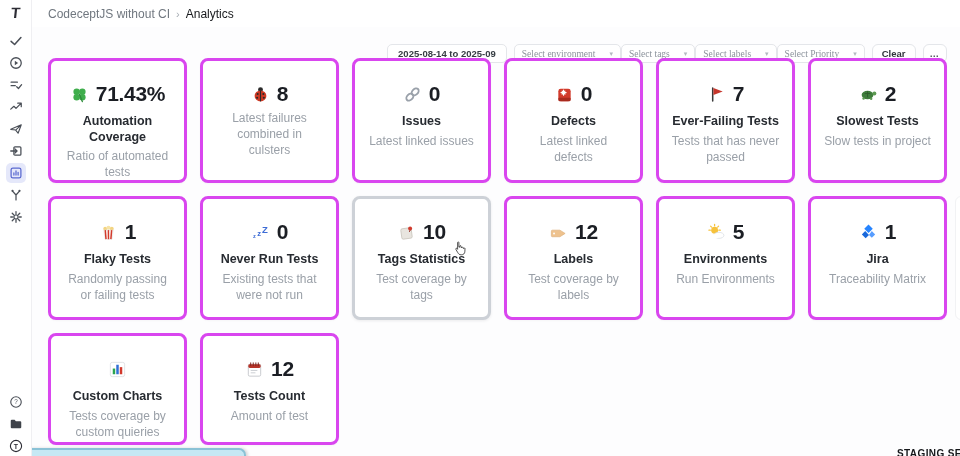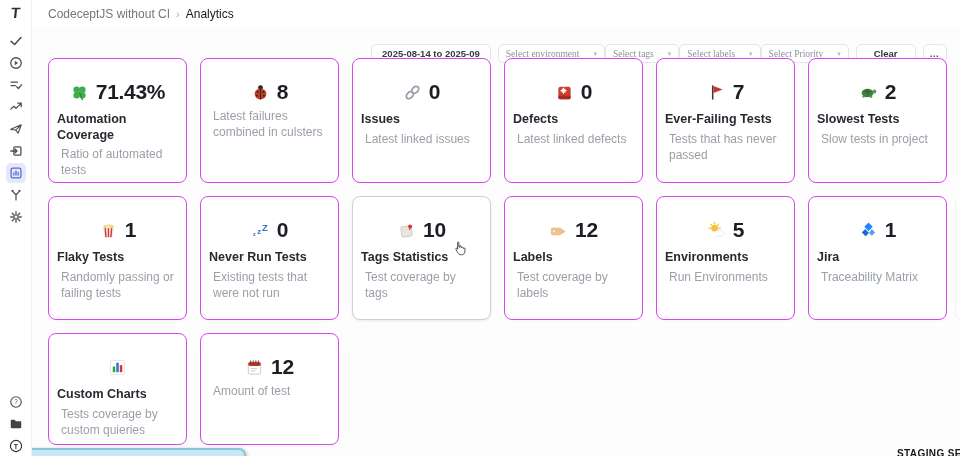--- a/index.html
+++ b/index.html
@@ -21,28 +21,28 @@
   .header { position:absolute; left:32px; top:0; width:928px; height:27px; background:#fff; }
   .breadcrumb { position:absolute; left:16px; top:0; height:27px; display:flex; align-items:center; gap:6px; font-size:12px; }
   .crumb-project { color:#70777f; cursor:pointer; }
   .crumb-sep { color:#a6acb3; font-size:11px; }
   .crumb-page { color:#17191c; font-weight:400; }
   .header-controls { position:absolute; right:13px; top:4px; height:19px; display:flex; gap:7px; align-items:flex-start;margin-top:40px; }
   .ctrl { height:19px; background:#fff; border:1px solid #e4e6ea; border-radius:5px; display:flex; align-items:center;
           font-size:9.5px; color:#8b929b; padding:0 7px; cursor:pointer; white-space:nowrap; }
   .ctrl .caret { margin-left:14px; font-size:7px; color:#b3b9c0; }
   .ctrl.date { color:#363c43; font-weight:600; padding:0 10px; }
-  .ctrl.clear { color:#2f343a; font-weight:600; border-radius:6px; padding:0 17px; }
+  .ctrl.clear { color:#2f343a; font-weight:600; border-radius:6px; padding:0 9px; }
   .ctrl.more { font-weight:700; color:#4a4f57; letter-spacing:1px; padding:0 6px; border-radius:6px; }
 
   
   .cards { position:absolute; left:48px; top:58px; width:912px; }
   .card-row { display:flex; gap:13px; margin-bottom:13px; }
-  .card { width:139px; background:#fff; border:1px solid #d946ef; border-radius:8px;
-          box-shadow:0 1px 2px rgba(20,20,40,.03); text-align:left; padding:20px 8px 0 8px; cursor:pointer; }
+  .card { width:139px; background:#fff; border:3px solid #d946ef; border-radius:8px;
+          box-shadow:0 1px 2px rgba(20,20,40,.03); text-align:center; padding:20px 8px 0 8px; cursor:pointer; }
   .row1 .card { height:125px; }
   .row2 .card { height:124px; }
   .row3 .card { height:112px; }
   .card.hovered { border-color:#cdd1d7; box-shadow:0 1px 3px rgba(20,20,40,.08); }
   .card-top { display:flex; align-items:center; justify-content:center; gap:7px; height:26px; }
   .card-icon { display:flex; align-items:center; }
   .card-icon svg { width:19px; height:19px; }
   .card-value { font-size:21px; font-weight:600; color:#1b1e24; letter-spacing:-.3px; }
   .card-title { margin-top:7px; font-size:12.5px; font-weight:700; color:#272b31; line-height:1.25; }
   .card-subtitle { margin-top:3px; font-size:12px; color:#9aa0a8; line-height:1.35; padding:0 4px; }
@@ -439,20 +439,21 @@
                   <path d="M6 3 V6"></path>
                   <path d="M8.7 3 V6"></path>
                   <path d="M11.4 3 V6"></path>
                   <path d="M14 3 V6"></path>
                 </g>
                 <path d="M6 11 H13 M6 13.5 H11" stroke="#c9ccd1" stroke-width="1"></path>
               </svg>
             </span>
       <span class="card-value">12</span>
     </div>
+    <div class="card-title">Tests Count</div>
     <div class="card-subtitle">Amount of test</div>
   </div>
 </div>
     </main>
 
   <div class="sliver-card"></div>
 
   <svg class="cursor-hand" viewBox="0 0 16 16">
     <path d="M5.6 2.6 C5.6 1.7 6.9 1.7 6.9 2.6 L6.9 7.1 L7.8 7.2 L7.8 6.2 C7.8 5.4 9 5.4 9 6.2 L9 7.4 L9.9 7.5 C9.95 6.8 11 6.8 11 7.6 L11 8.2 L11.9 8.4 C11.95 7.8 13 7.8 13 8.6 L12.9 11.2 C12.8 13.7 11.5 14.8 9.3 14.8 C7.3 14.8 6.6 14 5.6 12.3 L3.9 9.4 C3.4 8.5 4.5 7.8 5.1 8.6 L5.6 9.3 Z" fill="#ffffff" stroke="#2a2a2a" stroke-width="0.8" stroke-linejoin="round"></path>
   </svg>

